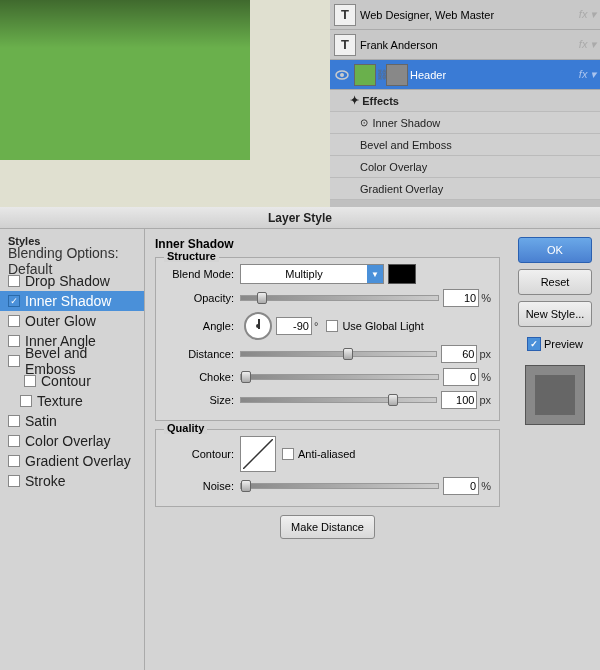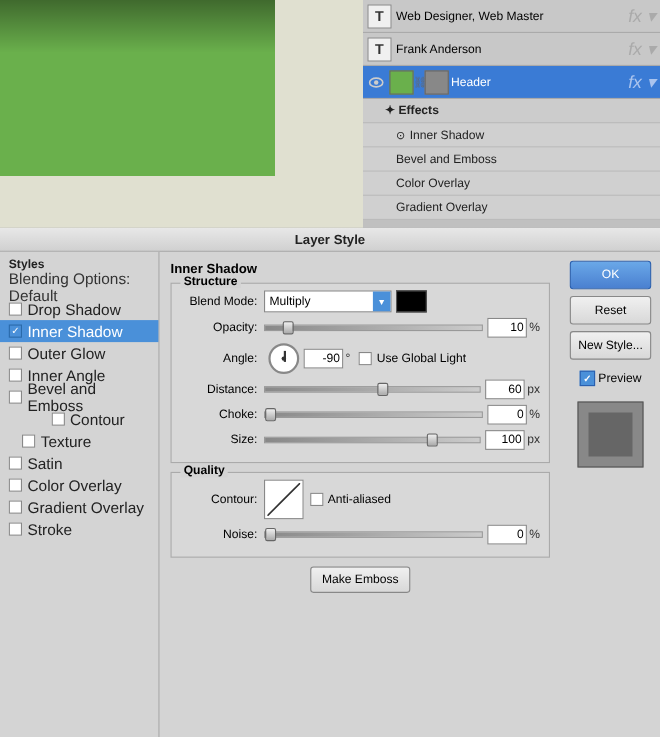--- a/index.html
+++ b/index.html
@@ -57,21 +57,21 @@
     .layer-icon-t {
       width: 22px; height: 22px;
       border: 1px solid #888;
       background: #f0f0f0;
       display: flex; align-items: center; justify-content: center;
       font-size: 13px; font-weight: bold; color: #333;
       margin-right: 4px; flex-shrink: 0;
     }
     .layer-name { flex: 1; font-size: 11px; }
     .fx-badge {
-      font-size: 16px; color: #555;
+      font-size: 11px; color: #555;
       font-style: italic; margin-left: 4px;
     }
     .fx-badge-light { color: #aaa; }
 
     .effects-section { background: #d0d0d0; }
     .effect-item {
       height: 22px;
       display: flex; align-items: center;
       padding-left: 30px;
       font-size: 11px;
@@ -440,21 +440,21 @@
     <div class="style-item">
       <div class="style-checkbox"></div>
       <span>Inner Angle</span>
     </div>
 
     <div class="style-item">
       <div class="style-checkbox"></div>
       <span>Bevel and Emboss</span>
     </div>
 
-    <div class="style-item" style="padding-left: 24px; justify-content: center;">
+    <div class="style-item" style="padding-left: 24px;">
       <div class="style-checkbox"></div>
       <span>Contour</span>
     </div>
 
     <div class="style-item" style="padding-left: 20px;">
       <div class="style-checkbox"></div>
       <span>Texture</span>
     </div>
 
     <div class="style-item">
@@ -481,21 +481,21 @@
 
   <div class="main-content">
 
     <div style="font-size:12px; font-weight:bold; margin-bottom:6px;">Inner Shadow</div>
 
     <div class="section-group">
       <div class="section-label">Structure</div>
 
       <div class="form-row">
         <span class="form-label">Blend Mode:</span>
-        <div class="dropdown-select" style="width:116px;">
+        <div class="dropdown-select" style="width:144px;text-align:center;">
           <span class="dd-text">Multiply</span>
           <div class="dd-arrow">▼</div>
         </div>
         <div class="color-swatch"></div>
       </div>
 
       <div class="form-row">
         <span class="form-label">Opacity:</span>
         <div class="slider-container">
           <div class="slider-track">
@@ -577,21 +577,21 @@
           <div class="slider-track">
             <div class="slider-thumb" style="left: 0%;"></div>
           </div>
           <input class="number-input" type="text" value="0" style="">
           <span class="unit-label">%</span>
         </div>
       </div>
     </div>
 
     <div class="bottom-btns">
-      <button class="bottom-btn">Make Emboss</button>
+      <button class="bottom-btn">Make Distance</button>
     </div>
   </div>
 
   <div class="right-buttons">
     <button class="dialog-btn ok-btn">OK</button>
     <button class="dialog-btn">Reset</button>
     <button class="dialog-btn">New Style...</button>
     <div class="preview-checkbox">
       <div style="width:14px;height:14px;border:1px solid #2a60b0;background:#4a90d9;display:flex;align-items:center;justify-content:center;margin-right:3px;flex-shrink:0;">
         <span style="color:white;font-size:9px;font-weight:bold;">✓</span>

